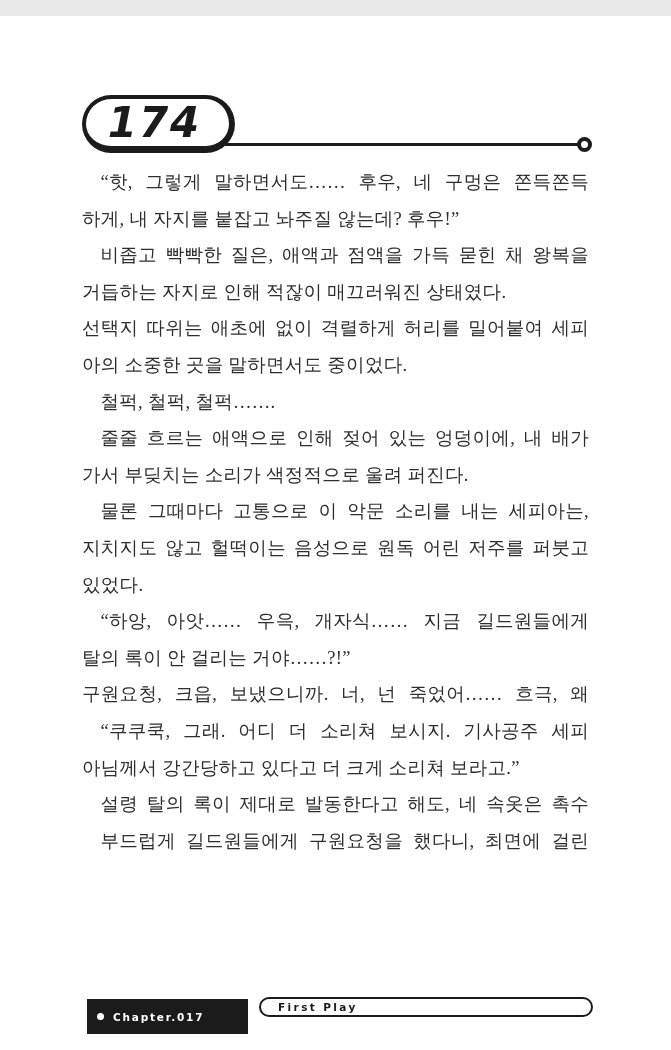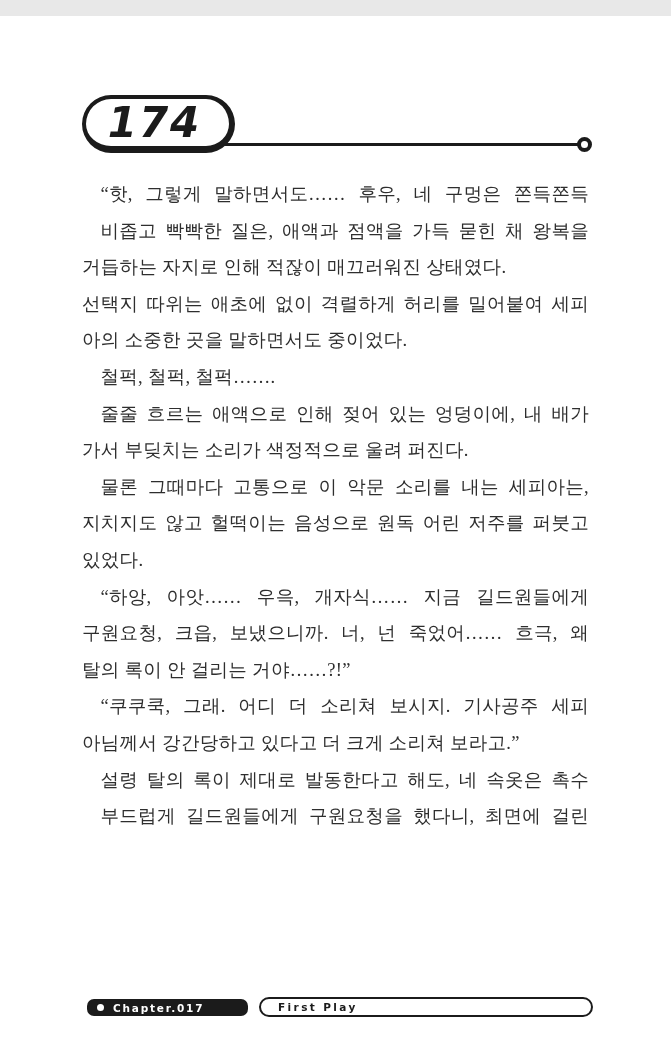--- a/index.html
+++ b/index.html
@@ -43,21 +43,21 @@
   .page-number{
     font-family:"DejaVu Sans","Liberation Sans",sans-serif;
     font-style:italic;font-weight:bold;
     font-size:42px;letter-spacing:2px;
     color:var(--line);
     padding-right:6px;
   }
 
   
   .body-text{
-    position:absolute;left:82px;top:160px;
+    position:absolute;left:82px;top:148px;
     width:507px;
     font-size:18.5px;
     line-height:36.6px;
     color:var(--ink);
     letter-spacing:0.3px;
   }
   .line{
     white-space:nowrap;
     text-align:justify;
     text-align-last:justify;
@@ -65,23 +65,23 @@
   .line.first{text-indent:1em;}
   .line.plast{text-align-last:left;}
 
   
   .footer{
     position:absolute;left:87px;top:981px;width:506px;height:21px;
     font-family:"DejaVu Sans","Liberation Sans",sans-serif;
   }
   .chapter-pill{
     position:absolute;left:0;top:2px;
-    width:161px;height:17px;
+    width:161px;height:35px;
     background:var(--line);
-    border-radius:7px;
+    border-radius:0;
     color:#ffffff;
     display:flex;align-items:center;
     font-size:10.5px;font-weight:bold;letter-spacing:1.8px;
   }
   .chapter-dot{
     width:7px;height:7px;border-radius:50%;
     background:#ffffff;
     margin:0 9px 0 10px;
     flex:0 0 auto;
   }
@@ -106,33 +106,34 @@
   <div>
     <div class="header-rule"></div>
     <div class="header-ring"></div>
     <div class="page-number-box">
       <span class="page-number">174</span>
     </div>
   </div>
 
   <div class="body-text">
       <div class="line first">“핫, 그렇게 말하면서도…… 후우, 네 구멍은 쫀득쫀득</div>
+      <div class="line plast">하게, 내 자지를 붙잡고 놔주질 않는데? 후우!”</div>
       <div class="line first">비좁고 빡빡한 질은, 애액과 점액을 가득 묻힌 채 왕복을</div>
       <div class="line plast">거듭하는 자지로 인해 적잖이 매끄러워진 상태였다.</div>
       <div class="line">선택지 따위는 애초에 없이 격렬하게 허리를 밀어붙여 세피</div>
       <div class="line plast">아의 소중한 곳을 말하면서도 중이었다.</div>
       <div class="line first plast">철퍽, 철퍽, 철퍽…….</div>
       <div class="line first">줄줄 흐르는 애액으로 인해 젖어 있는 엉덩이에, 내 배가</div>
       <div class="line plast">가서 부딪치는 소리가 색정적으로 울려 퍼진다.</div>
       <div class="line first">물론 그때마다 고통으로 이 악문 소리를 내는 세피아는,</div>
       <div class="line">지치지도 않고 헐떡이는 음성으로 원독 어린 저주를 퍼붓고</div>
       <div class="line plast">있었다.</div>
       <div class="line first">“하앙, 아앗…… 우윽, 개자식…… 지금 길드원들에게</div>
+      <div class="line plast">탈의 록이 안 걸리는 거야……?!”</div>
       <div class="line">구원요청, 크읍, 보냈으니까. 너, 넌 죽었어…… 흐극, 왜</div>
-      <div class="line plast">탈의 록이 안 걸리는 거야……?!”</div>
       <div class="line first">“쿠쿠쿡, 그래. 어디 더 소리쳐 보시지. 기사공주 세피</div>
       <div class="line plast">아님께서 강간당하고 있다고 더 크게 소리쳐 보라고.”</div>
       <div class="line first">설령 탈의 록이 제대로 발동한다고 해도, 네 속옷은 촉수</div>
       <div class="line first">부드럽게 길드원들에게 구원요청을 했다니, 최면에 걸린</div>
     </div>
 
   <div class="footer">
     <div class="chapter-pill">
       <span class="chapter-dot"></span>
       <span>Chapter.017</span>

